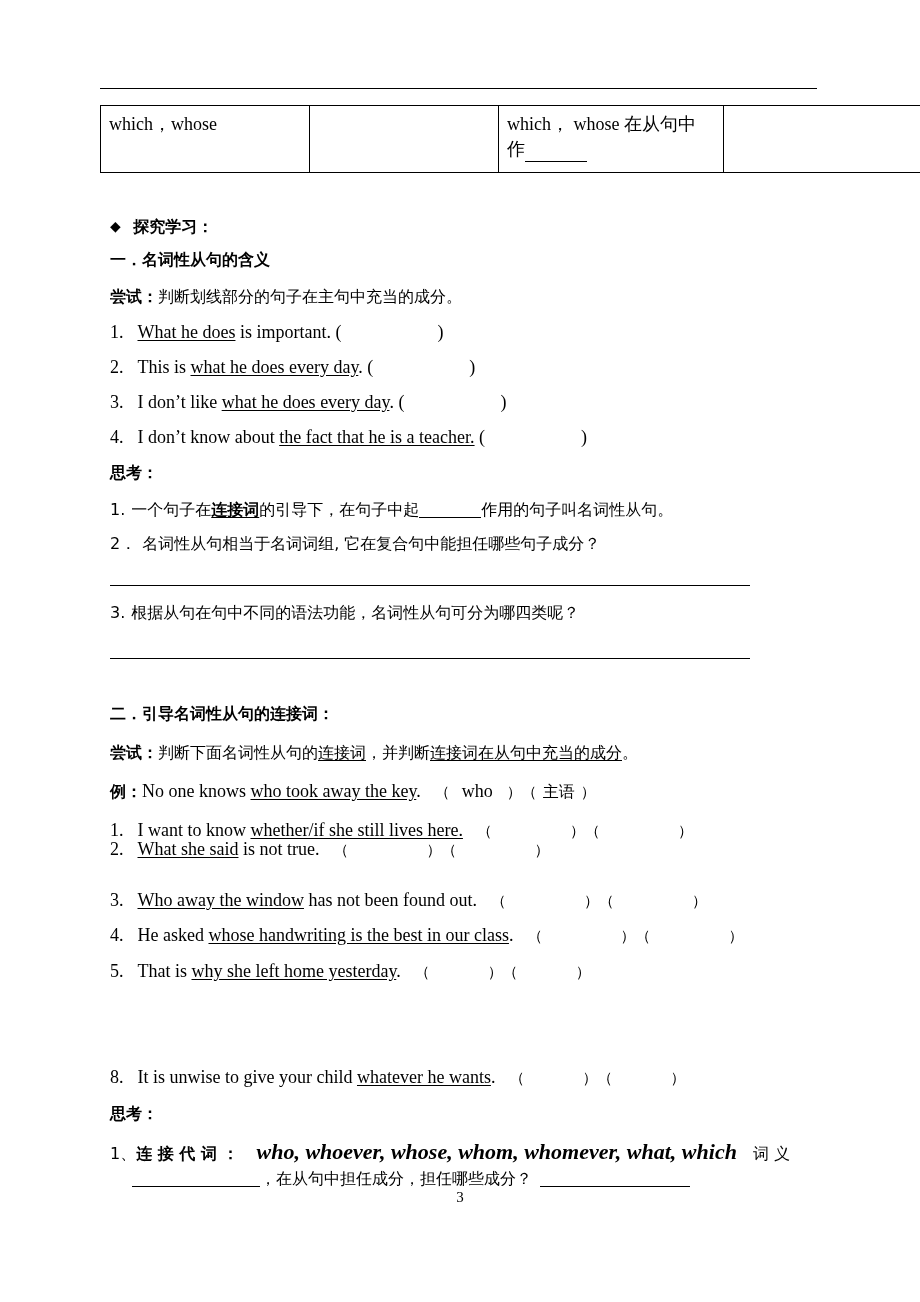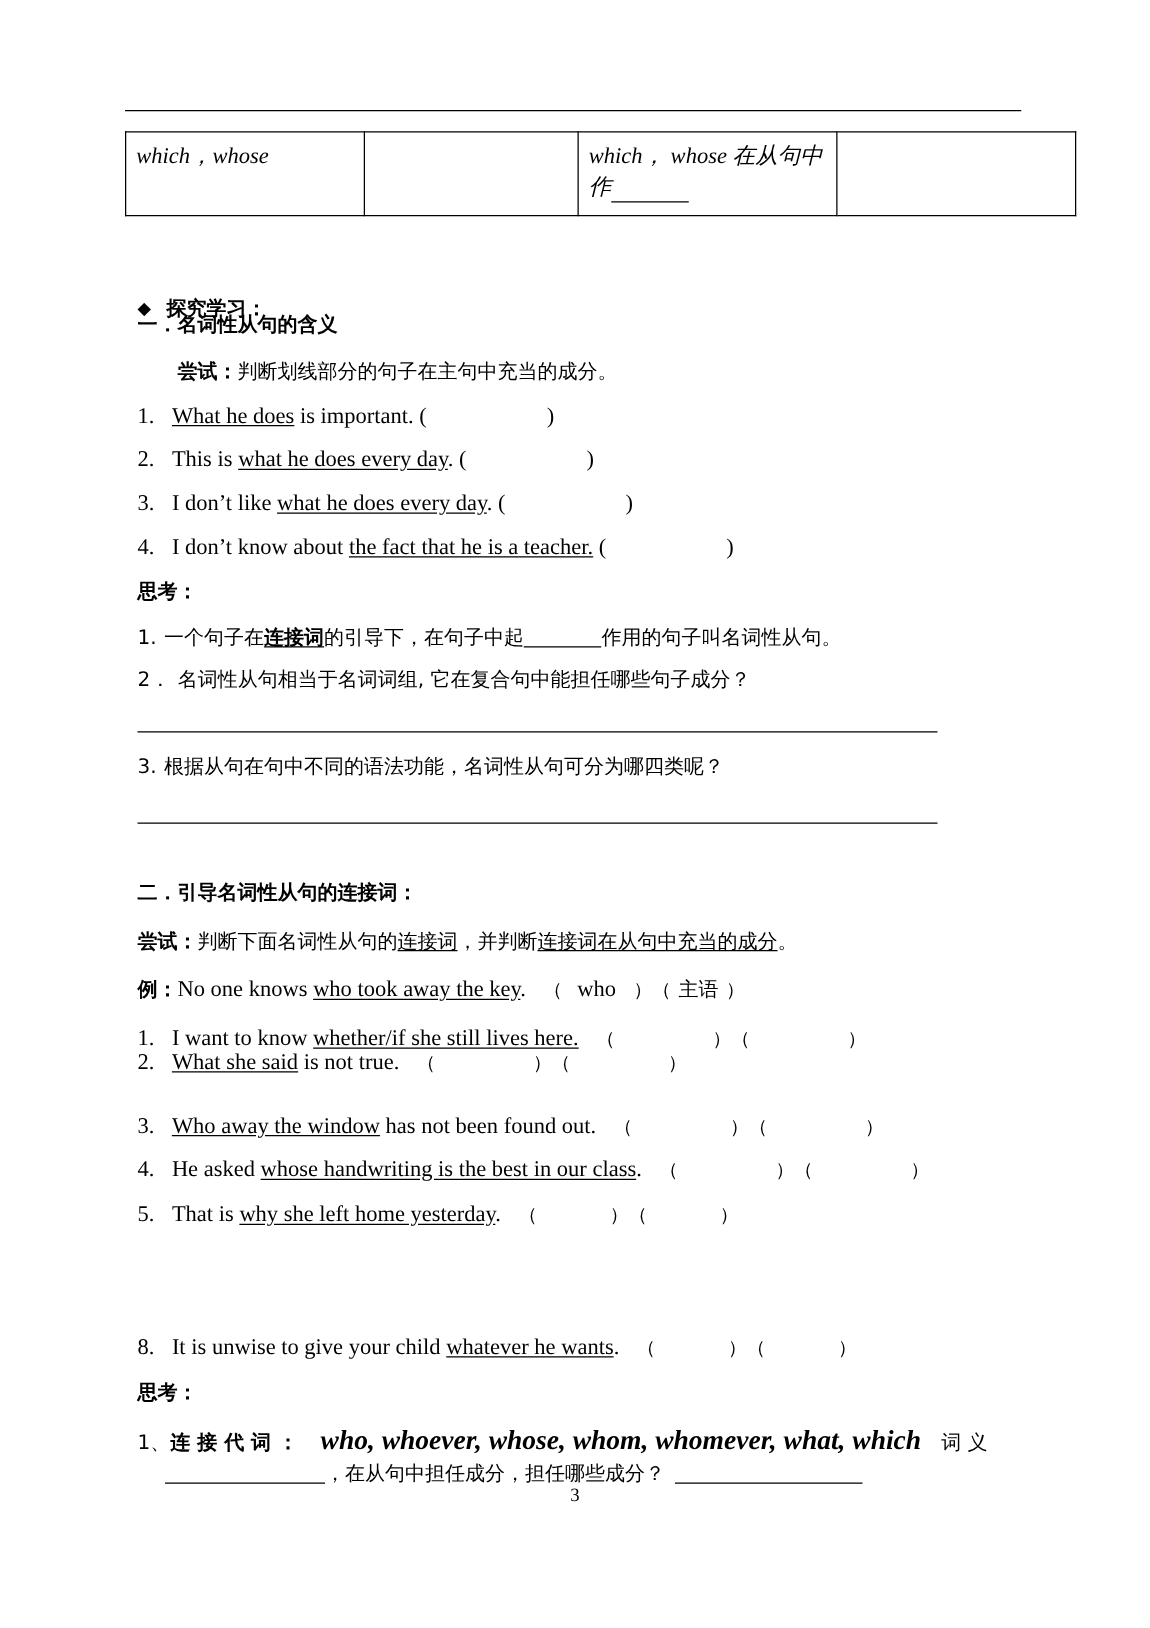--- a/index.html
+++ b/index.html
@@ -38,26 +38,25 @@
     position: absolute;
     left: 100px;
     top: 105px;
     width: 700px;
     border-collapse: collapse;
     table-layout: fixed;
   }
   .grammar-table td {
     border: 1.1px solid #000;
     vertical-align: top;
-    padding: 6px 6px 4px 8px;
+    padding: 6px 24px 4px 8px;
     height: 56px;
     font-size: 17.5px;
     line-height: 1.38;
     font-family: "Liberation Serif", "DejaVu Serif", serif;
-    font-style: italic;
   }
   .col-a { width: 176px; }
   .col-b { width: 156px; }
   .col-c { width: 192px; }
   .col-d { width: 176px; }
 
   .blank-ul {
     display: inline-block;
     border-bottom: 1.1px solid #000;
     min-width: 68px;
@@ -149,30 +148,30 @@
         <td class="col-c">
           <span class="en">which， whose 在从句中作</span><span class="blank-ul w62"></span>
         </td>
         <td class="col-d">
           <span class="en"></span>
         </td>
       </tr>
     </tbody>
   </table>
 
-  <div class="blk" style="top:218px;margin-top:20px;">
+  <div class="blk" style="top:218px;">
     <span class="bullet-dia">◆</span>
     <span style="display:inline-block;width:8px;"></span><span class="cn-b">探究学习：</span>
   </div>
 
   <div class="blk" style="top:251px;">
     <span class="cn-b">一．名词性从句的含义</span>
   </div>
 
-  <div class="blk" style="top:288px;margin-left:32px;">
+  <div class="blk" style="top:288px;">
     <span class="cn-b">尝试：</span><span class="cn">判断划线部分的句子在主句中充当的成分。</span>
   </div>
 
   <div class="blk" style="top:323px;">
     <span class="en">1.</span><span class="gap-sm"></span><span class="en u">What he does</span><span class="en"> is important. (</span><span class="gap-xxl"></span><span class="en">)</span>
   </div>
 
   <div class="blk" style="top:358px;">
     <span class="en">2.</span><span class="gap-sm"></span><span class="en">This is </span><span class="en u">what he does every day</span><span class="en">. (</span><span class="gap-xxl"></span><span class="en">)</span>
   </div>

